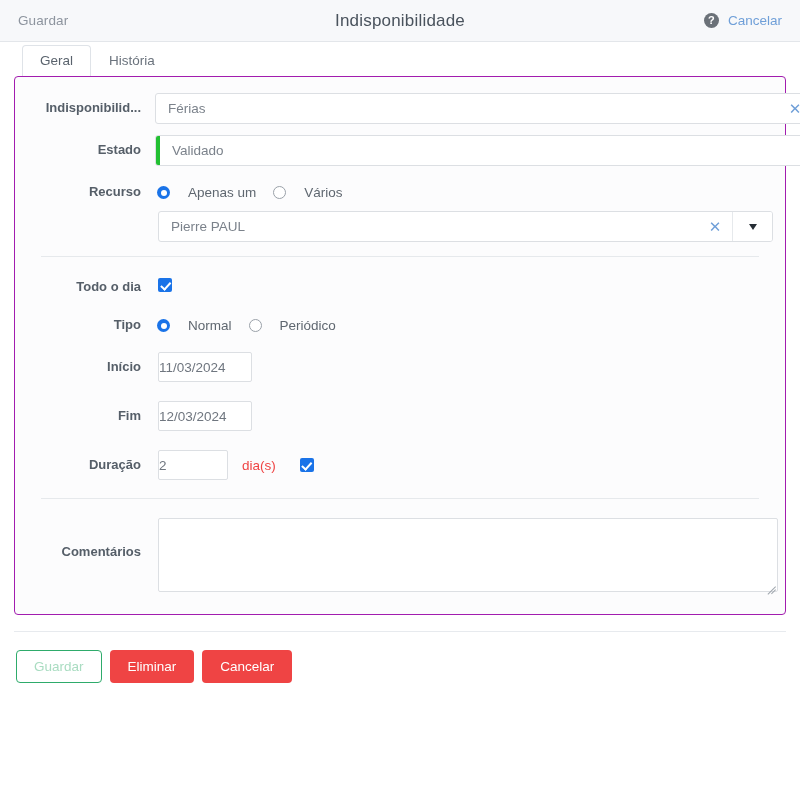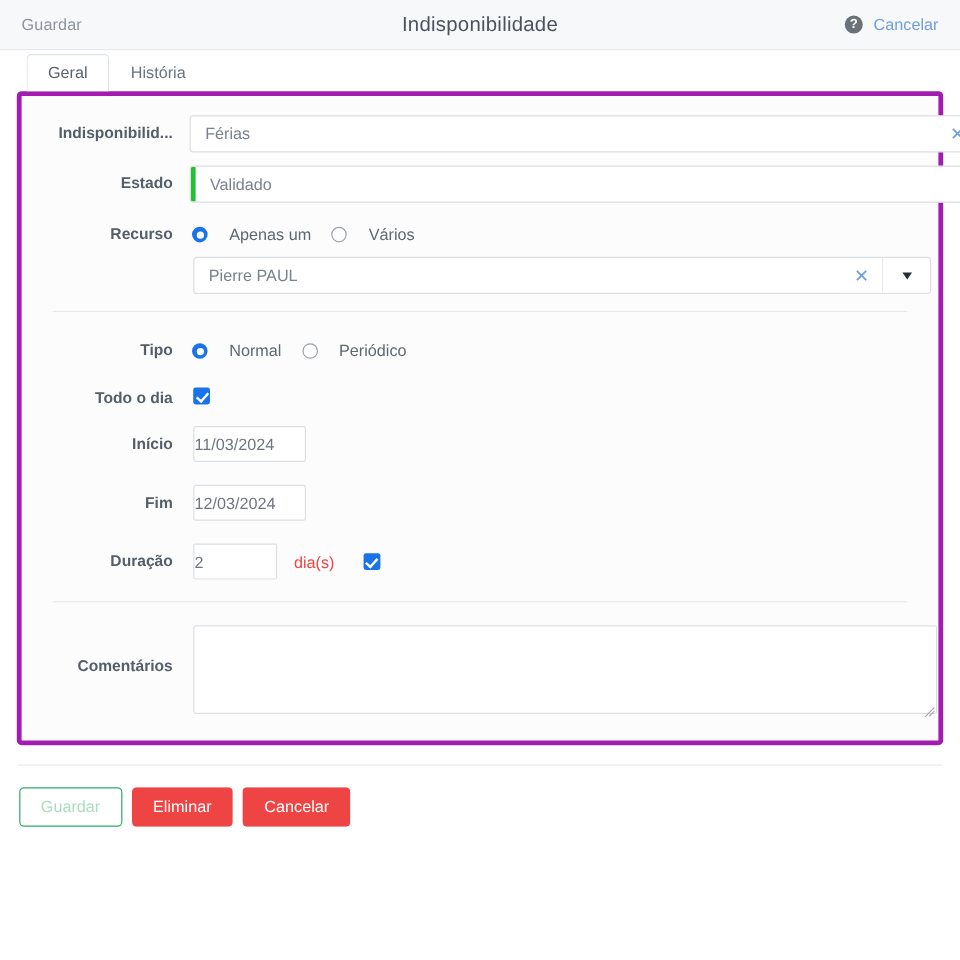--- a/index.html
+++ b/index.html
@@ -91,21 +91,21 @@
     background: #ffffff;
     border-color: #dfe3e8;
     color: #5a636d;
     z-index: 3;
   }
 
   
   .card {
     margin: 0 14px;
     background: #fcfcfd;
-    border: 4px solid #a21caf;
+    border: 1px solid #a21caf;
     border-radius: 4px;
     padding: 16px 0 14px 0;
     position: relative;
     top: -1px;
   }
 
   .row {
     display: flex;
     align-items: flex-start;
     margin-bottom: 11px;
@@ -416,43 +416,43 @@
         <div class="btn-cell clear">✕</div>
         <div class="btn-cell">
             <span class="caret"></span>
           </div>
       </div>
     </div>
   </div>
 
   <div class="sep"></div>
 
+  <div class="row" style="margin-bottom:16px;">
+    <div class="lbl" style="padding-top:5px;">Todo o dia</div>
+    <div class="ctl" style="padding-top:4px; padding-left:3px;">
+      <span class="cbx"></span>
+    </div>
+  </div>
+
   <div class="row">
     <div class="lbl">Tipo</div>
     <div class="ctl">
       <div class="radio-group">
         <div class="radio-opt">
           <span class="radio checked"></span>
           <span>Normal</span>
         </div>
         <div class="radio-opt">
           <span class="radio"></span>
           <span>Periódico</span>
         </div>
       </div>
     </div>
   </div>
 
-  <div class="row" style="margin-bottom:16px;">
-    <div class="lbl" style="padding-top:5px;">Todo o dia</div>
-    <div class="ctl" style="padding-top:4px; padding-left:3px;">
-      <span class="cbx"></span>
-    </div>
-  </div>
-
   <div class="row" style="margin-bottom:19px;">
     <div class="lbl">Início</div>
     <div class="ctl" style="padding-left:3px;">
       <div class="textinput date-w">11/03/2024</div>
     </div>
   </div>
 
   <div class="row" style="margin-bottom:19px;">
     <div class="lbl">Fim</div>
     <div class="ctl" style="padding-left:3px;">

